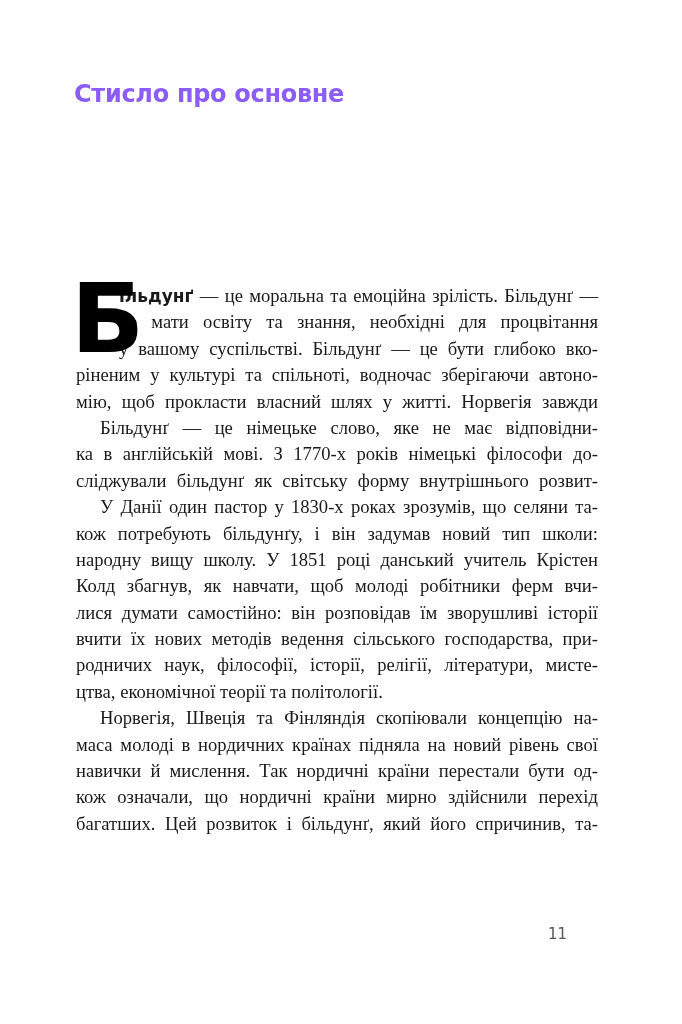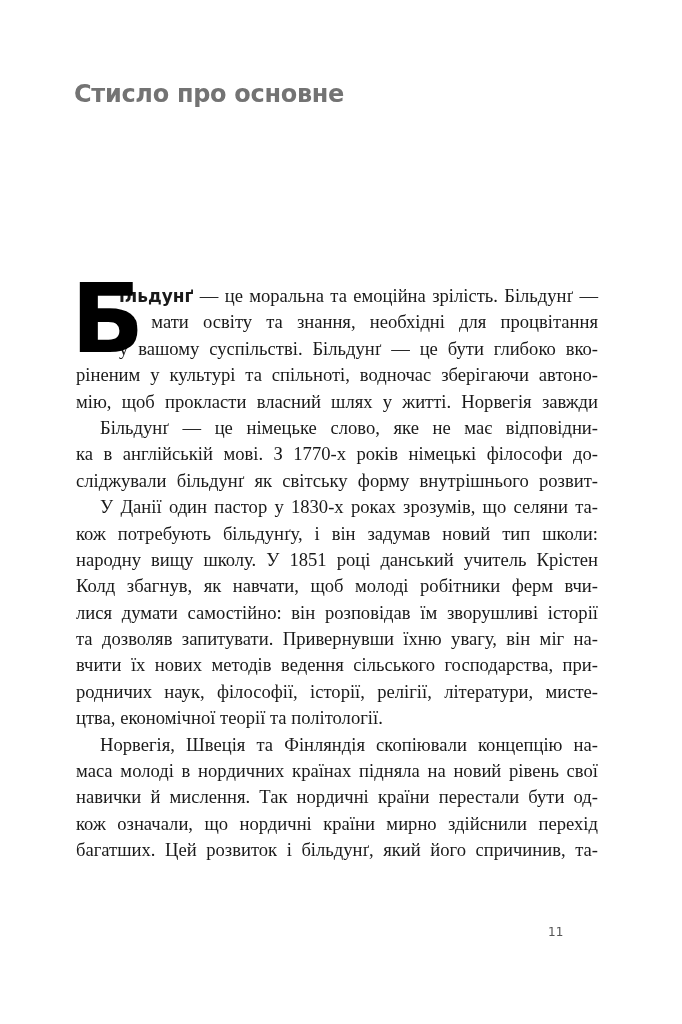--- a/index.html
+++ b/index.html
@@ -1,40 +1,40 @@
 <!DOCTYPE html>
 <html><head>
   <meta charset="utf-8">
   <style>
     html, body { margin: 0; padding: 0; background: #ffffff; }
     body { width: 682px; height: 1024px; position: relative; overflow: hidden; }
     .page { position: absolute; left: 0; top: 0; width: 682px; height: 1024px; background: #fff; }
     .title {
       position: absolute; left: 74px; top: 80px;
       font-family: "DejaVu Sans", sans-serif; font-weight: bold;
-      font-size: 24px; color: #737373; letter-spacing: -0.3px; margin: 0;
+      font-size: 24px; color: #8b5cf6; letter-spacing: -0.3px; margin: 0;
     }
     .body {
       position: absolute; left: 76px; top: 283px; width: 522px;
       font-family: "Liberation Serif", serif; font-size: 18.6px;
       line-height: 26.4px; color: #1a1a1a;
     }
     .line { display: block; white-space: nowrap; text-align: justify; text-align-last: justify; height: 26.4px; }
     .line.last { text-align-last: left; }
     .line.indent { padding-left: 24px; }
     .line.dc { padding-left: 43px; }
     .dropcap {
       position: absolute; left: -5px; top: -6px;
       font-family: "DejaVu Sans", sans-serif; font-weight: bold;
       font-size: 96px; line-height: 84px; color: #000;
     }
     .lead { font-family: "DejaVu Sans", sans-serif; font-weight: bold; font-size: 17px; }
     .pagenum {
       position: absolute; left: 548px; top: 925px;
-      font-family: "DejaVu Sans", sans-serif; font-size: 12px; color: #555;
+      font-family: "DejaVu Sans", sans-serif; font-size: 15px; color: #555;
     }
   </style>
 </head>
 <body>
 
 <div class="page">
   <h1 class="title">Стисло про основне</h1>
 
   <div class="body">
     <span class="dropcap">Б</span>
@@ -52,21 +52,20 @@
       <span class="line">ка в англійській мові. З 1770-х років німецькі філософи до-</span>
       <span class="line">сліджували більдунґ як світську форму внутрішнього розвит-</span>
     </div>
 
     <div>
       <span class="line indent">У Данії один пастор у 1830-х роках зрозумів, що селяни та-</span>
       <span class="line">кож потребують більдунґу, і він задумав новий тип школи:</span>
       <span class="line">народну вищу школу. У 1851 році данський учитель Крістен</span>
       <span class="line">Колд збагнув, як навчати, щоб молоді робітники ферм вчи-</span>
       <span class="line">лися думати самостійно: він розповідав їм зворушливі історії</span>
-      <span class="line">та дозволяв запитувати. Привернувши їхню увагу, він міг на-</span>
       <span class="line">вчити їх нових методів ведення сільського господарства, при-</span>
       <span class="line">родничих наук, філософії, історії, релігії, літератури, мисте-</span>
       <span class="line last">цтва, економічної теорії та політології.</span>
     </div>
 
     <div>
       <span class="line indent">Норвегія, Швеція та Фінляндія скопіювали концепцію на-</span>
       <span class="line">маса молоді в нордичних країнах підняла на новий рівень свої</span>
       <span class="line">навички й мислення. Так нордичні країни перестали бути од-</span>
       <span class="line">кож означали, що нордичні країни мирно здійснили перехід</span>

